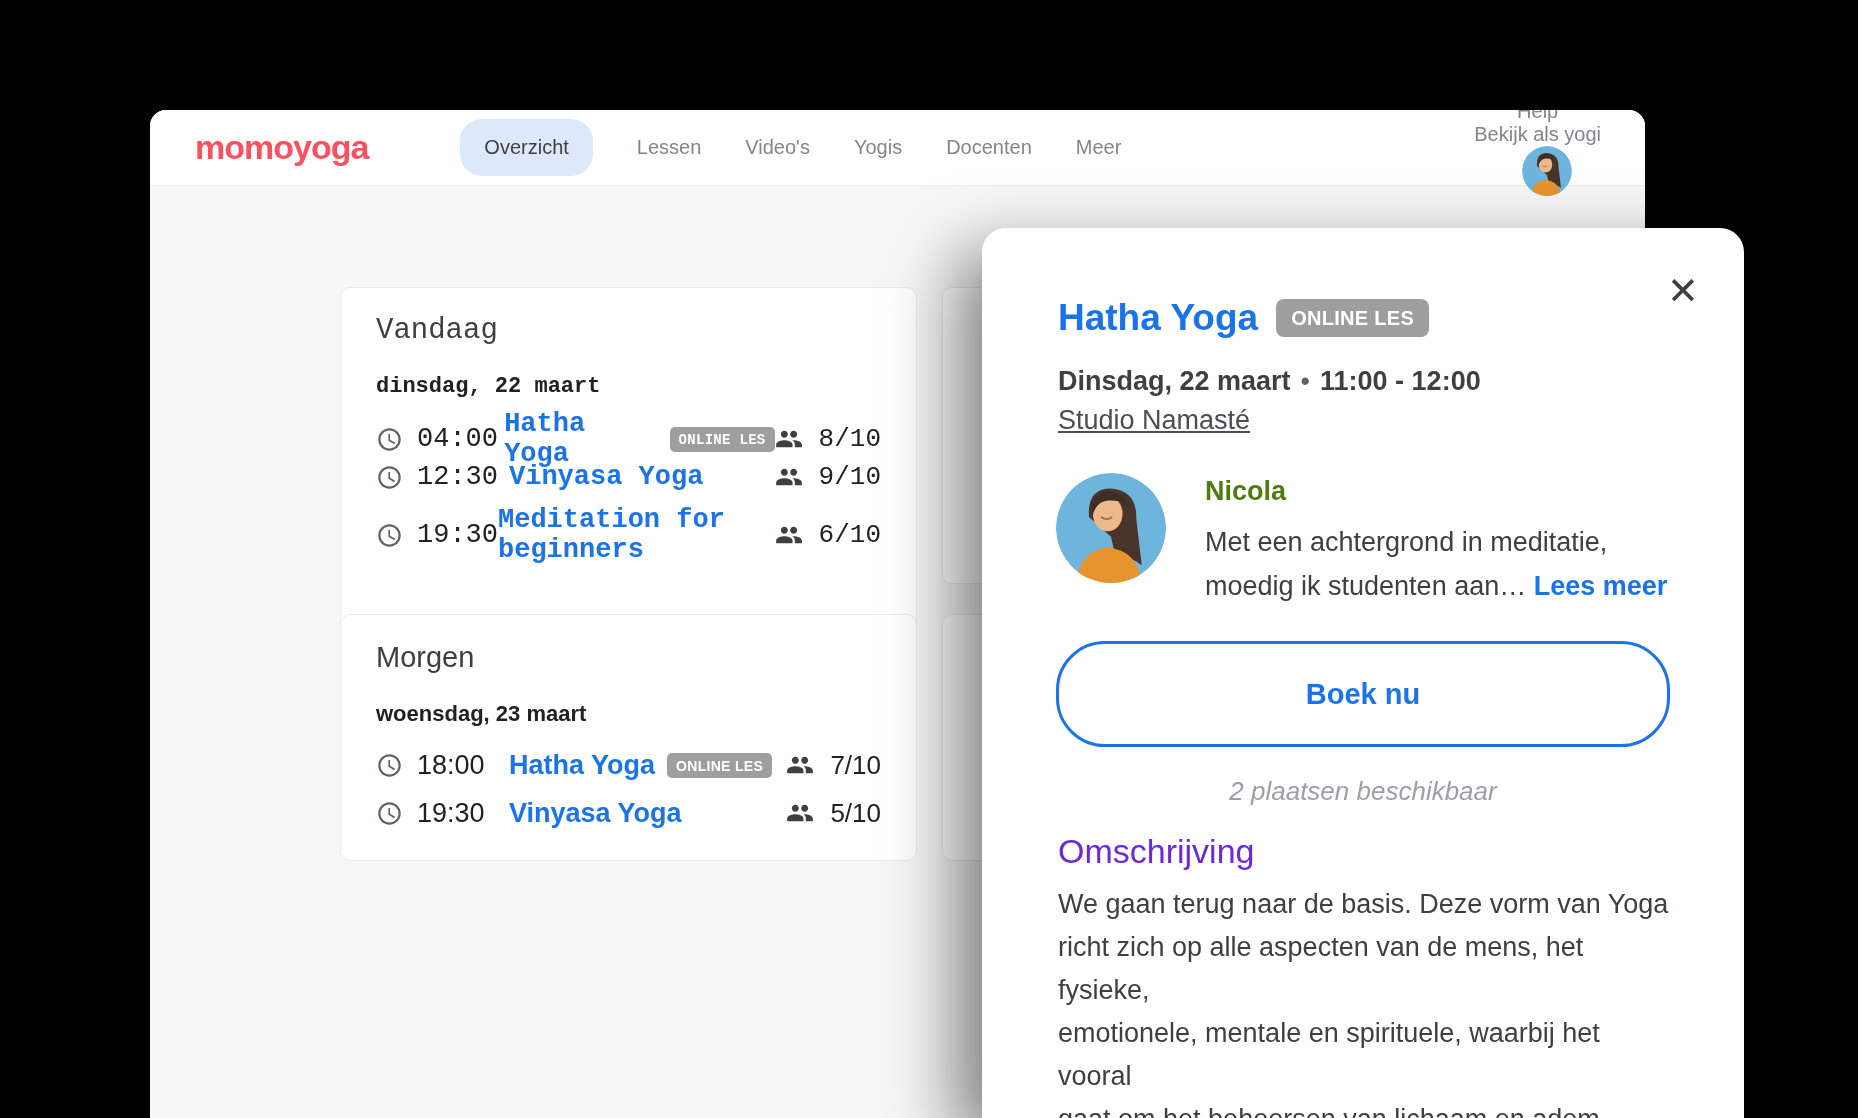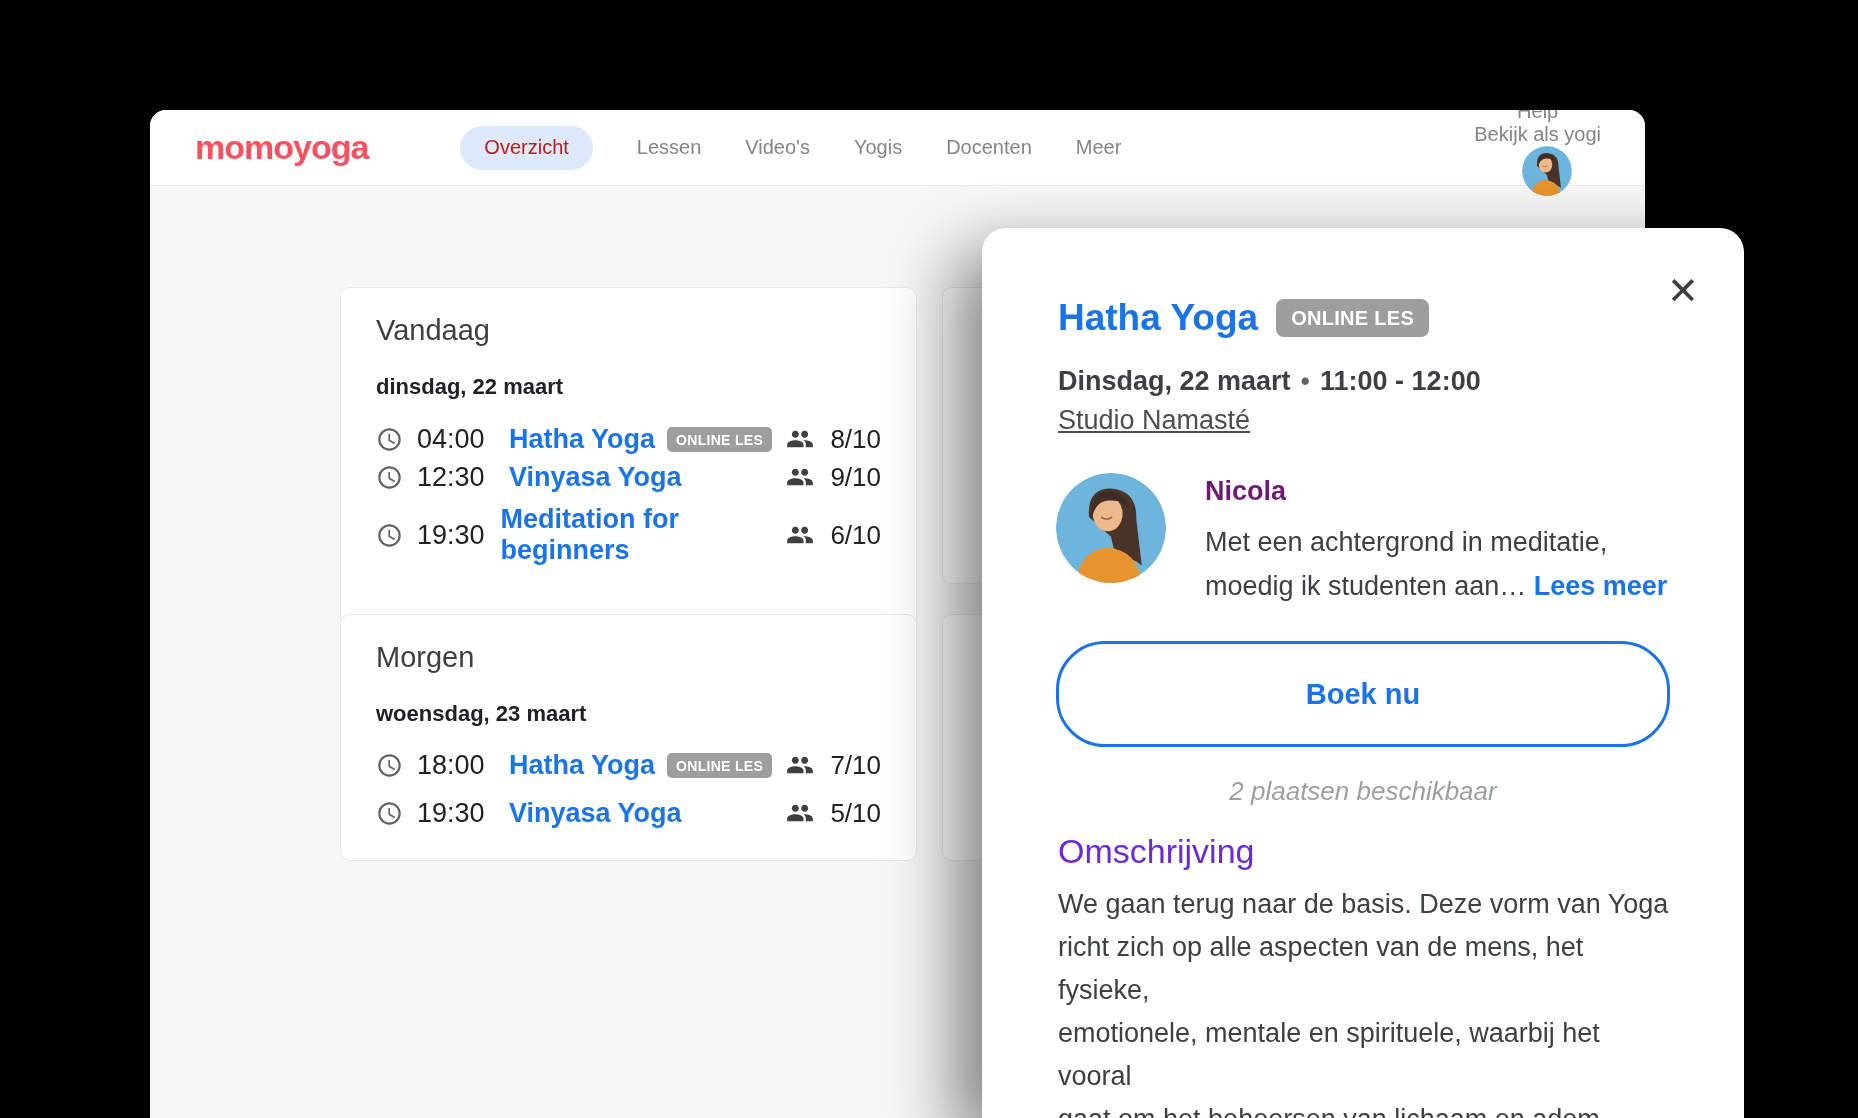--- a/index.html
+++ b/index.html
@@ -7,22 +7,22 @@
               font-family:"Liberation Sans","DejaVu Sans",sans-serif; }
 
   
   .window { position:absolute; left:150px; top:110px; width:1495px; height:1008px;
             background:#f7f7f8; border-radius:16px 16px 0 0; overflow:hidden;
             box-shadow:0 0 60px rgba(0,0,0,.55); }
 
   .nav { position:absolute; left:0; top:0; width:100%; height:76px; background:#fff;
          border-bottom:1px solid #ececec; display:flex; align-items:center; }
   .logo { margin-left:45px; font-size:34px; font-weight:800; letter-spacing:-1px; color:#fb5060; }
-  .nav-pill { margin-left:92px; height:44px; padding:2px 24px; border-radius:22px;
-              background:#dde9fb; color:#b91c1c; font-size:20px; font-weight:500;
+  .nav-pill { margin-left:92px; height:57px; padding:2px 24px; border-radius:22px;
+              background:#dde9fb; color:#404040; font-size:20px; font-weight:500;
               display:flex; align-items:center; }
   .nav-item { color:#80868b; font-size:20px; margin-left:44px; }
   .nav-right { margin-left:auto; display:flex; align-items:center;flex-direction:column; }
   .nav-right .nav-item { margin-left:0; margin-right:44px; }
   .avatar { border-radius:50%; overflow:hidden; flex:0 0 auto; }
   .avatar svg { display:block; width:100%; height:100%; }
   .nav-avatar { width:50px; height:50px; margin-right:26px; }
 
   
   .card { position:absolute; background:#fff; border:1px solid #e9e9e9; border-radius:10px; }
@@ -48,21 +48,21 @@
   .modal-title-row { position:absolute; left:76px; top:297px; margin-top:-228px;
                      display:flex; align-items:center; }
   .modal-title { font-size:37px; font-weight:700; color:#1a73e8; }
   .modal-badge { margin-left:18px; background:#9e9e9e; color:#fff; font-size:20px; font-weight:700;
                  letter-spacing:.3px; padding:8px 15px 7px; border-radius:8px; }
   .modal-date { position:absolute; left:76px; top:138px; font-size:27px; font-weight:700; color:#3c4043; }
   .modal-date .dot { color:#5f6368; font-weight:400; padding:0 10px; }
   .modal-loc { position:absolute; left:76px; top:177px; font-size:27px; color:#4a4e52;text-decoration:underline; }
 
   .teacher-avatar { position:absolute; left:74px; top:245px; width:110px; height:110px; }
-  .teacher-name { position:absolute; left:223px; top:248px; font-size:27px; font-weight:700; color:#701a75; }
+  .teacher-name { position:absolute; left:223px; top:248px; font-size:27px; font-weight:700; color:#4d7c0f; }
   .teacher-bio { position:absolute; left:223px; top:292px; font-size:27px; color:#3c4043; line-height:44px; }
   .read-more { color:#1a73e8; font-weight:700; }
 
   .book-btn { position:absolute; left:74px; top:413px; width:614px; height:106px;
               border:3px solid #1a73e8; border-radius:49px; background:#fff;
               color:#1a73e8; font-size:29px; font-weight:700;
               display:flex; align-items:center; justify-content:center; cursor:pointer; }
   .availability { position:absolute; left:76px; top:548px; width:610px; text-align:center;
                   font-size:26px; font-style:italic; color:#9aa0a6; }
   .descr-head { position:absolute; left:76px; top:604px; font-size:34px; color:#6d28d9; }
@@ -99,21 +99,21 @@
       <div class="nav-item">Help</div>
       <div class="nav-item">Bekijk als yogi</div>
       <div class="avatar nav-avatar">
         <svg viewBox="0 0 100 100">
             <use href="#person-avatar"></use>
           </svg>
       </div>
     </div>
   </div>
 
-  <div class="card" style="left:190px; top:177px; width:577px; height:372px;">
+  <div class="card" style="left:190px; top:177px; width:577px; height:372px;font-family:Liberation Mono, monospace;">
     <div class="card-title">Vandaag</div>
     <div class="card-date">dinsdag, 22 maart</div>
 
     <div class="class-row" style="top:134px;">
       <svg class="clock-icon" viewBox="0 0 24 24">
           <path fill="currentColor" d="M11.99 2C6.47 2 2 6.48 2 12s4.47 10 9.99 10C17.52 22 22 17.52 22 12S17.52 2 11.99 2zM12 20c-4.42 0-8-3.58-8-8s3.58-8 8-8 8 3.58 8 8-3.58 8-8 8zm.5-13H11v6l5.25 3.15.75-1.23-4.5-2.67z"></path>
         </svg>
       <span class="row-time">04:00</span>
       <span class="row-name">Hatha Yoga</span>
       <span class="row-badge">ONLINE LES</span>

